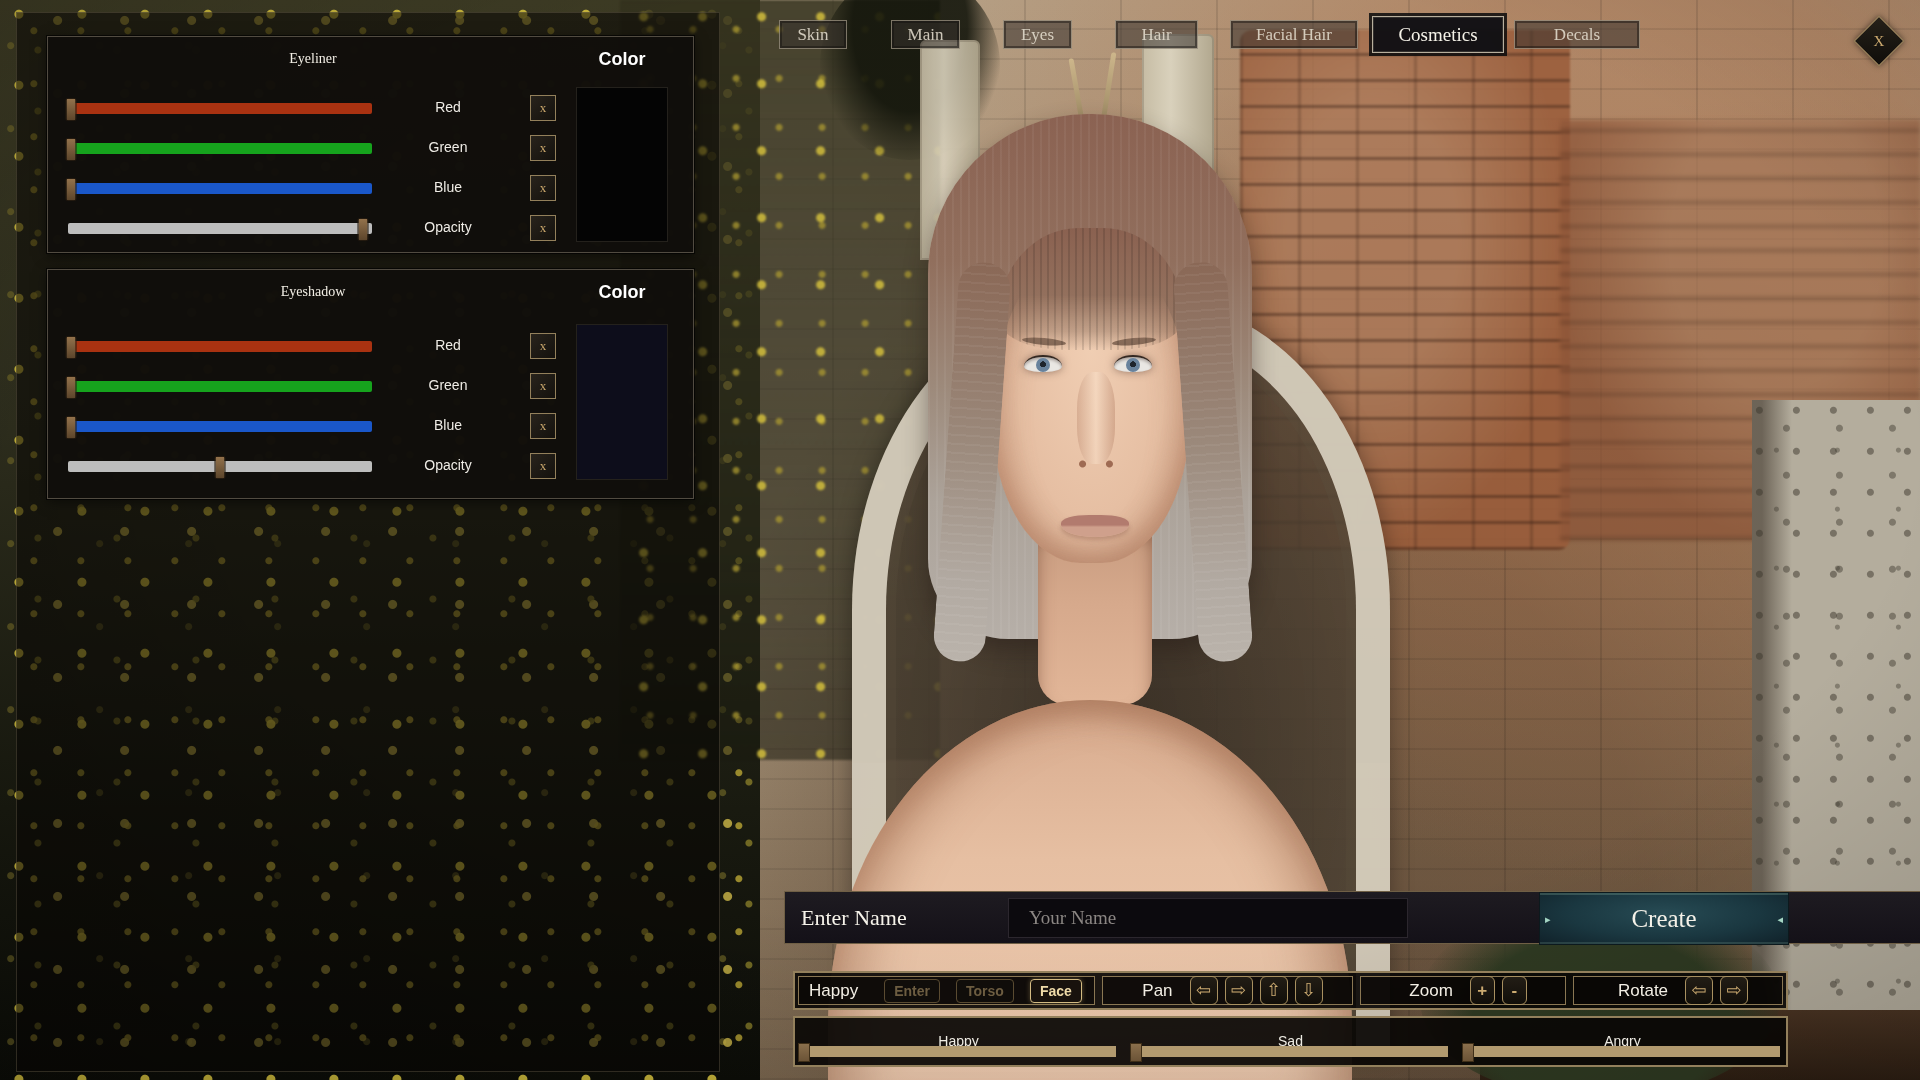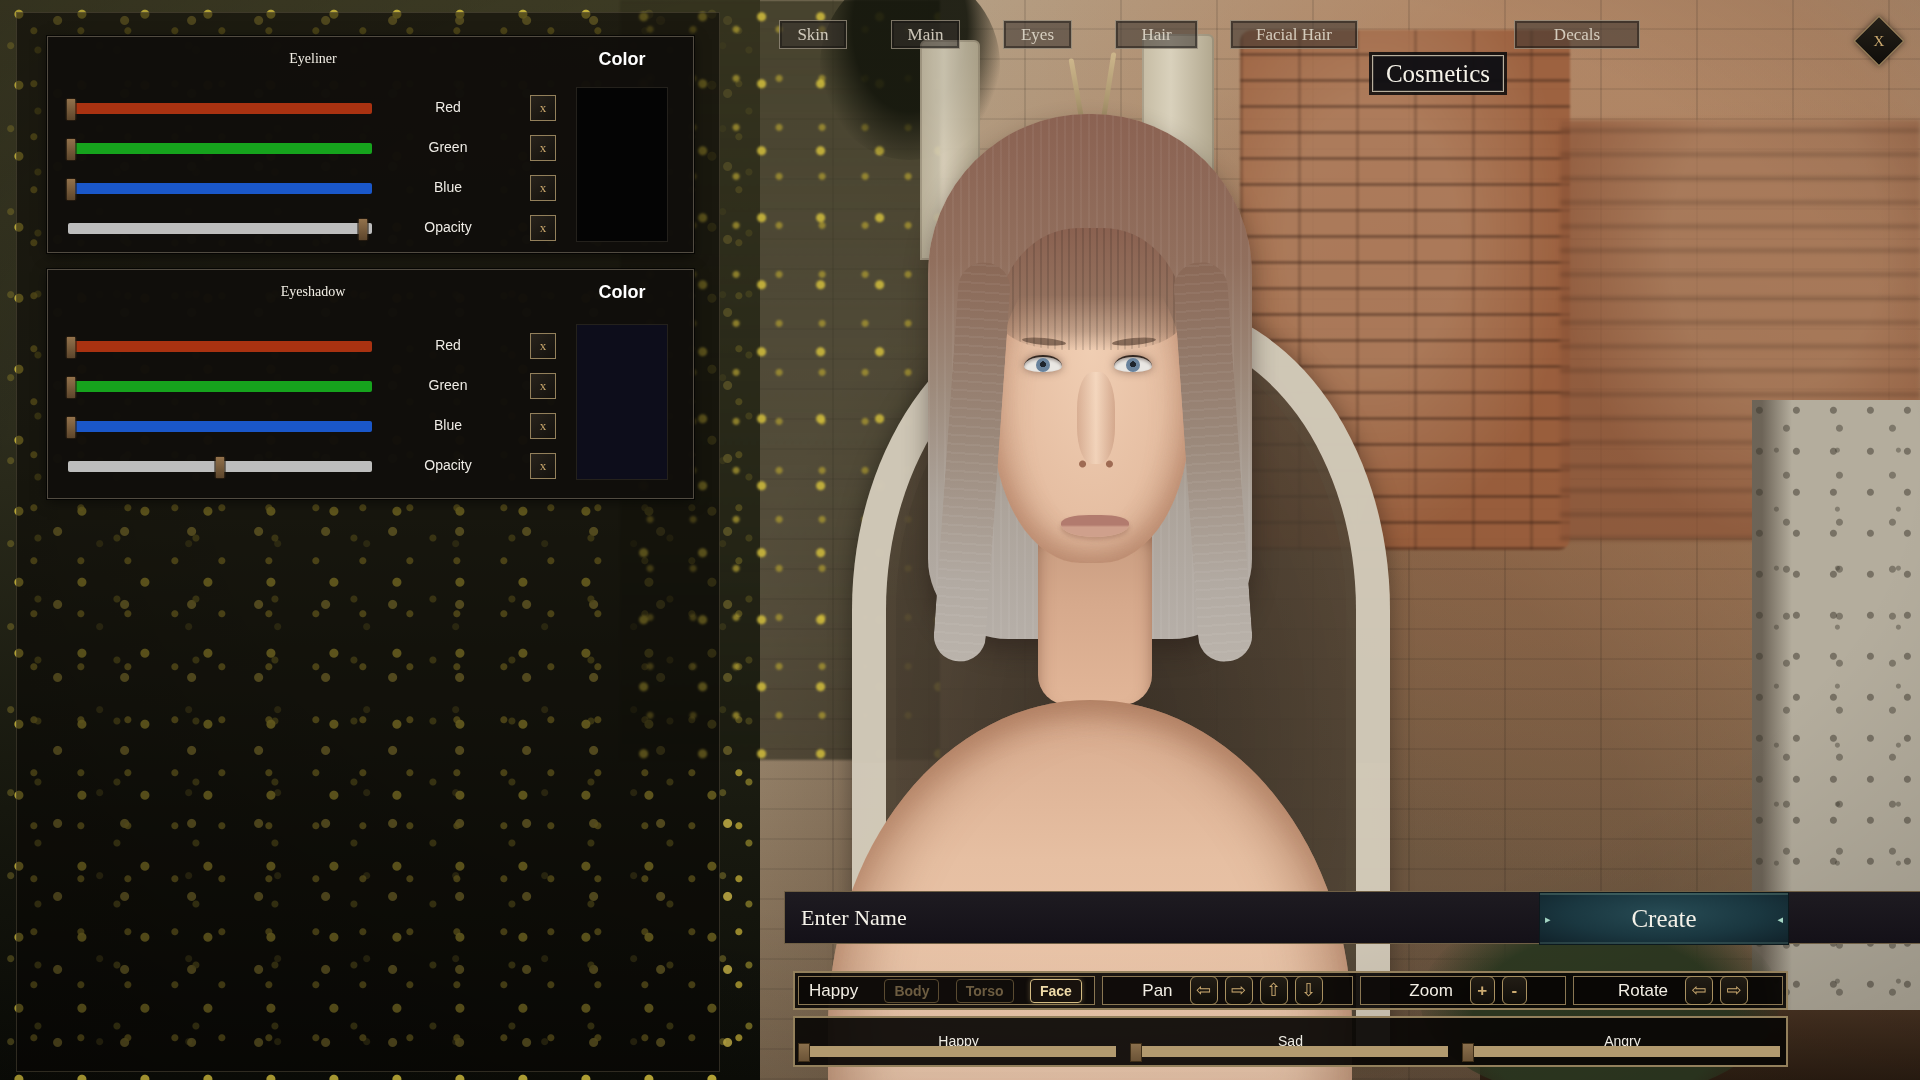--- a/index.html
+++ b/index.html
@@ -174,25 +174,24 @@
   .tab{
     position:absolute;top:20px;height:29px;box-sizing:border-box;
     display:flex;align-items:center;justify-content:center;
     font-family:"Liberation Serif",serif;font-size:17px;color:rgba(228,221,206,0.88);
     background:rgba(54,50,45,0.55);
     border:1px solid rgba(180,170,150,0.6);
     box-shadow:inset 0 0 0 2px rgba(18,16,13,0.45);
     cursor:pointer;
   }
   .tab.active{
-    top:16px;height:37px;font-size:25px;color:#f5f2e8;
+    top:16px;height:37px;font-size:19px;color:#f5f2e8;
     background:rgba(15,15,19,0.96);
     border:1px solid #b8af9d;
     box-shadow:0 0 0 3px rgba(10,10,12,0.85), inset 0 0 0 1px rgba(110,105,95,0.35);
-    margin-top:39px;
   }
   .close-btn{
     left:1861px;top:23px;width:34px;height:34px;transform:rotate(45deg);
     background:linear-gradient(135deg,#262119 0%,#0f0d0a 100%);
     border:1px solid #8f7b55;display:flex;align-items:center;justify-content:center;
     cursor:pointer;box-shadow:0 0 6px rgba(0,0,0,0.5);
   }
   .close-btn span{transform:rotate(-45deg);color:#cba96f;font-family:"Liberation Serif",serif;font-size:15px;}
 
   
@@ -427,31 +426,32 @@
     <div class="track" style="background: rgb(189, 189, 189);">
       <div class="handle" style="left: 50%;"></div>
     </div>
     <div class="slabel">Opacity</div>
     <div class="xbtn">x</div>
   </div>
 </div>
 
 <div class="abs name-bar">
   <div class="name-label">Enter Name</div>
+  <input class="name-input" type="text" placeholder="Your Name" style="">
   <div class="create-btn">
     <span class="create-arr l">▸</span>
     <span>Create</span>
     <span class="create-arr r">◂</span>
   </div>
 </div>
 
 <div class="abs cam-bar">
   <div class="cam-section" style="flex:287 0 0;justify-content:space-between;padding-right:12px;">
     <span class="cam-label">Happy</span>
-    <span class="cam-btn dim">Body</span>
+    <span class="cam-btn dim">Enter</span>
     <span class="cam-btn dim">Torso</span>
     <span class="cam-btn lit">Face</span>
   </div>
   <div class="cam-section" style="flex:253 0 0;justify-content:center;">
     <span class="cam-label">Pan</span>
     <span class="arrow-btn">⇦</span>
     <span class="arrow-btn">⇨</span>
     <span class="arrow-btn">⇧</span>
     <span class="arrow-btn">⇩</span>
   </div>

